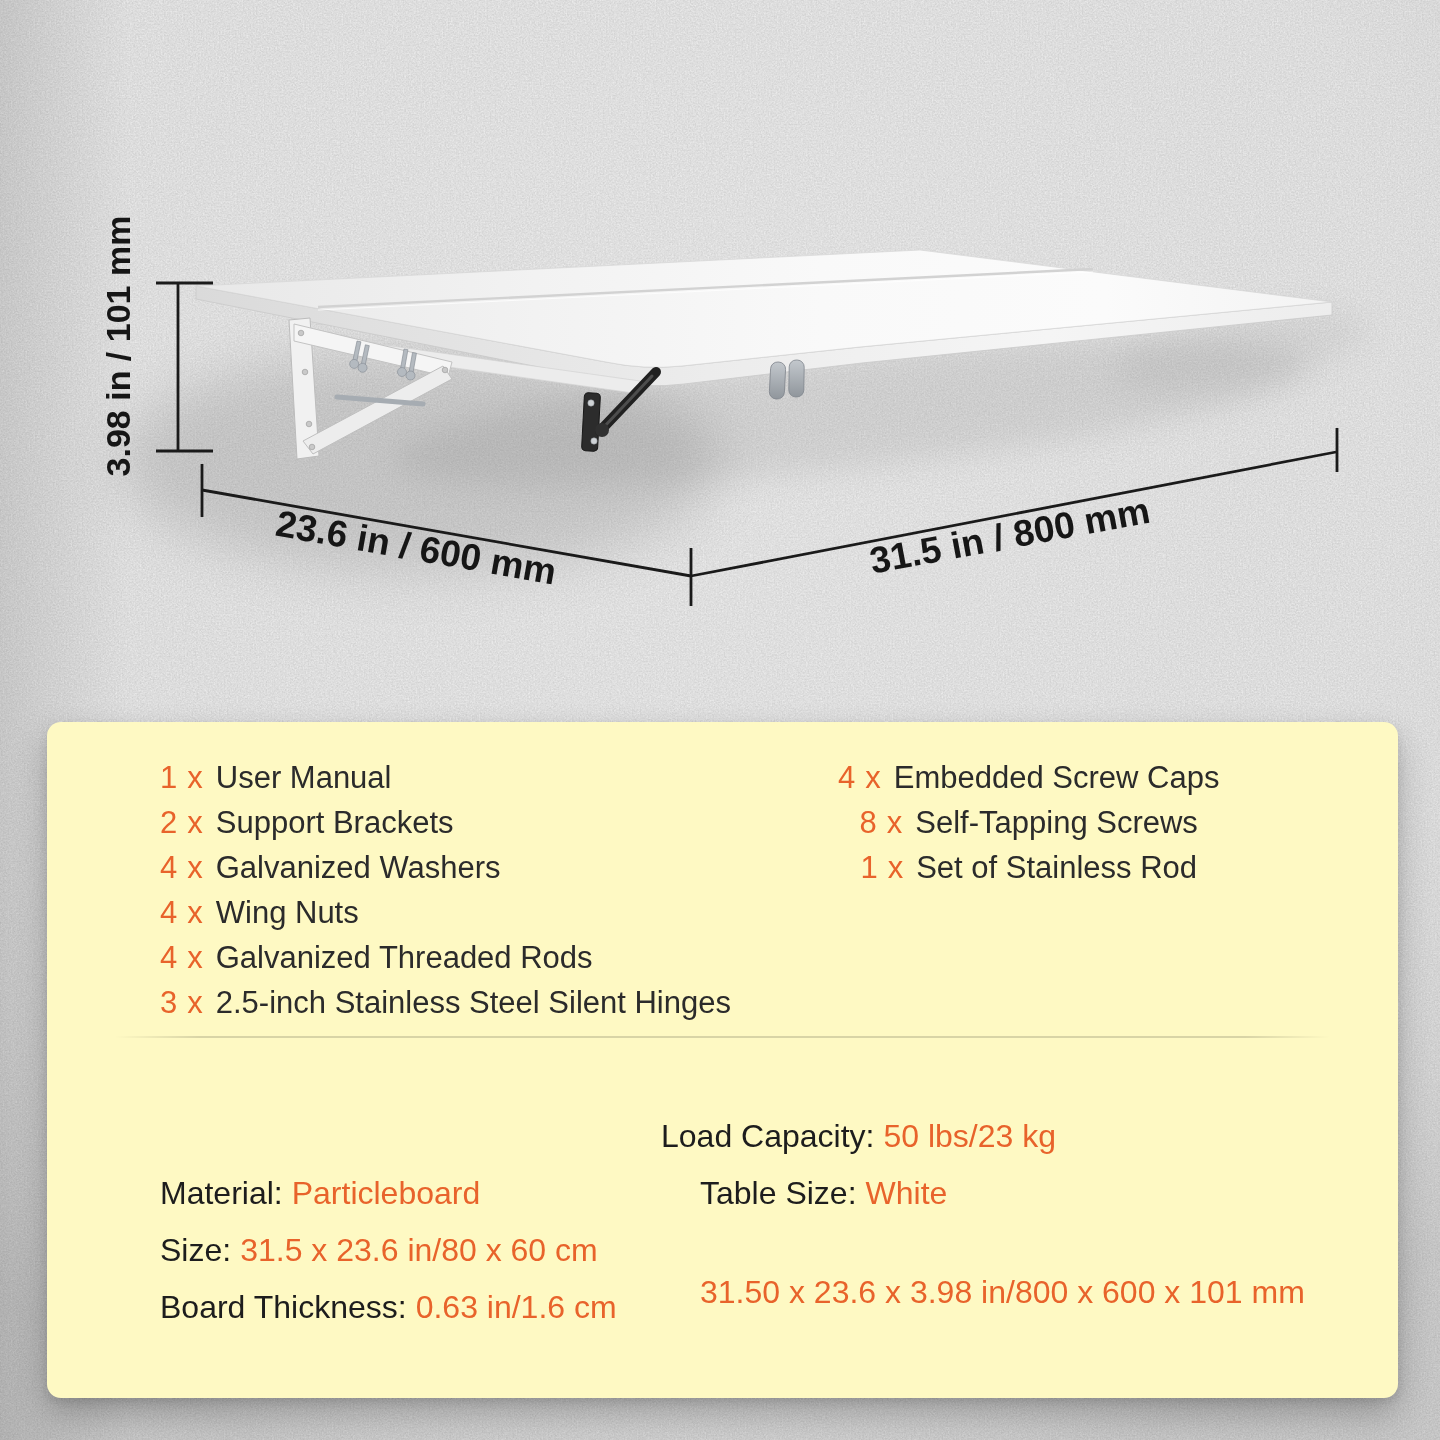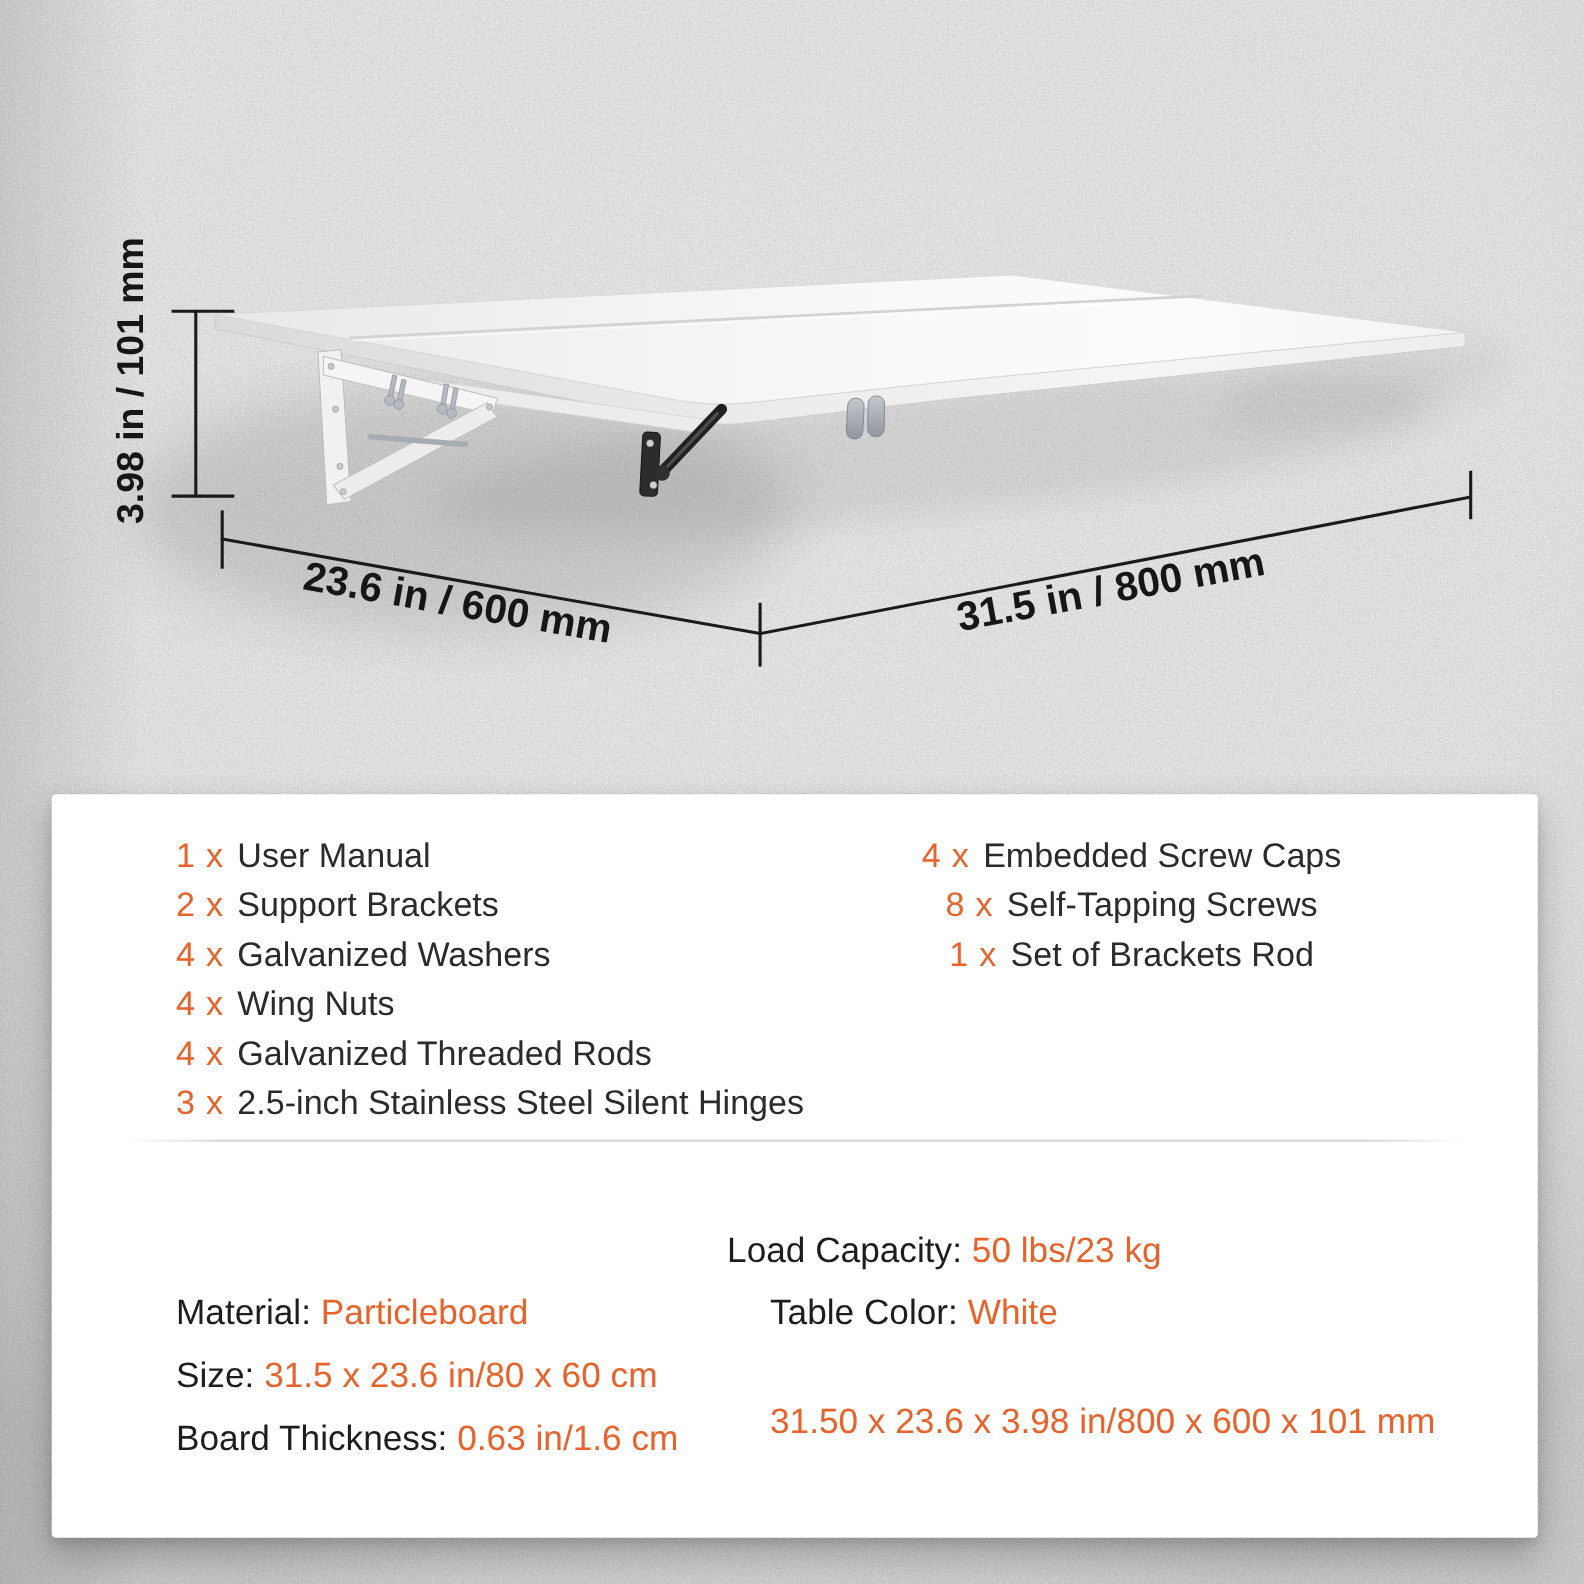--- a/index.html
+++ b/index.html
@@ -8,21 +8,21 @@
     position:relative; width:1440px; height:1440px; overflow:hidden;
     background:#d2d2d2;
     font-family:"Liberation Sans","DejaVu Sans",sans-serif;
   }
   svg.scene{ position:absolute; left:0; top:0; }
   svg text{ font-family:"Liberation Sans","DejaVu Sans",sans-serif; }
 
   
   .card{
     position:absolute; left:47px; top:722px; width:1351px; height:676px;
-    background:#ffffff; border-radius:4px;
+    background:#fef9c3; border-radius:14px;
     box-shadow:0 16px 34px rgba(0,0,0,.24), 0 4px 10px rgba(0,0,0,.10);
   }
   .plist{ position:absolute; top:33px; font-size:31px; color:var(--text); }
   .plist.colL{ left:113px; }
   .plist.colR{ left:791px;text-align:center; }
   .prow{ height:45px; line-height:45px; white-space:nowrap; }
   .qty{ color:var(--accent); margin-right:10px; }
   .xsep{ color:var(--accent); margin-right:13px; }
 
   .divider{
@@ -195,36 +195,36 @@
     </div>
 
     <div class="plist colR">
       <div class="prow">
         <span class="qty">4</span><span class="xsep">x</span><span class="lbl">Embedded Screw Caps</span>
       </div>
       <div class="prow">
         <span class="qty">8</span><span class="xsep">x</span><span class="lbl">Self-Tapping Screws</span>
       </div>
       <div class="prow">
-        <span class="qty">1</span><span class="xsep">x</span><span class="lbl">Set of Brackets Rod</span>
+        <span class="qty">1</span><span class="xsep">x</span><span class="lbl">Set of Stainless Rod</span>
       </div>
     </div>
 
     <div class="divider"></div>
 
     <div class="spec" style="left:614px;top:394px">
       <span class="slbl">Load Capacity:</span><span class="sval">50 lbs/23 kg</span>
     </div>
 
     <div class="spec" style="left:113px;top:451px">
       <span class="slbl">Material:</span><span class="sval">Particleboard</span>
     </div>
 
     <div class="spec" style="left:653px;top:451px">
-      <span class="slbl">Table Color:</span><span class="sval">White</span>
+      <span class="slbl">Table Size:</span><span class="sval">White</span>
     </div>
 
     <div class="spec" style="left:113px;top:508px">
       <span class="slbl">Size:</span><span class="sval">31.5 x 23.6 in/80 x 60 cm</span>
     </div>
 
 
     <div class="spec valonly" style="left:653px;top:550px">
       <span>31.50 x 23.6 x 3.98 in/800 x 600 x 101 mm</span>
     </div>

